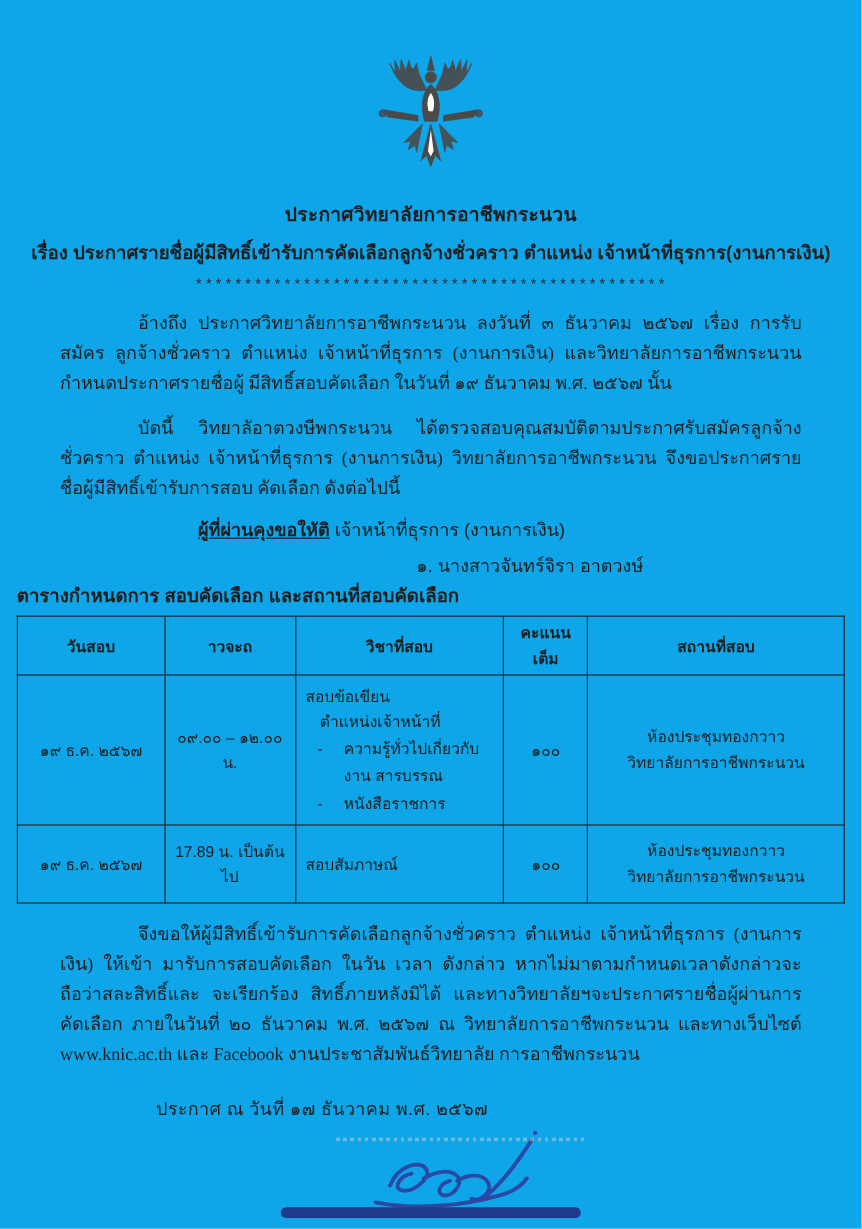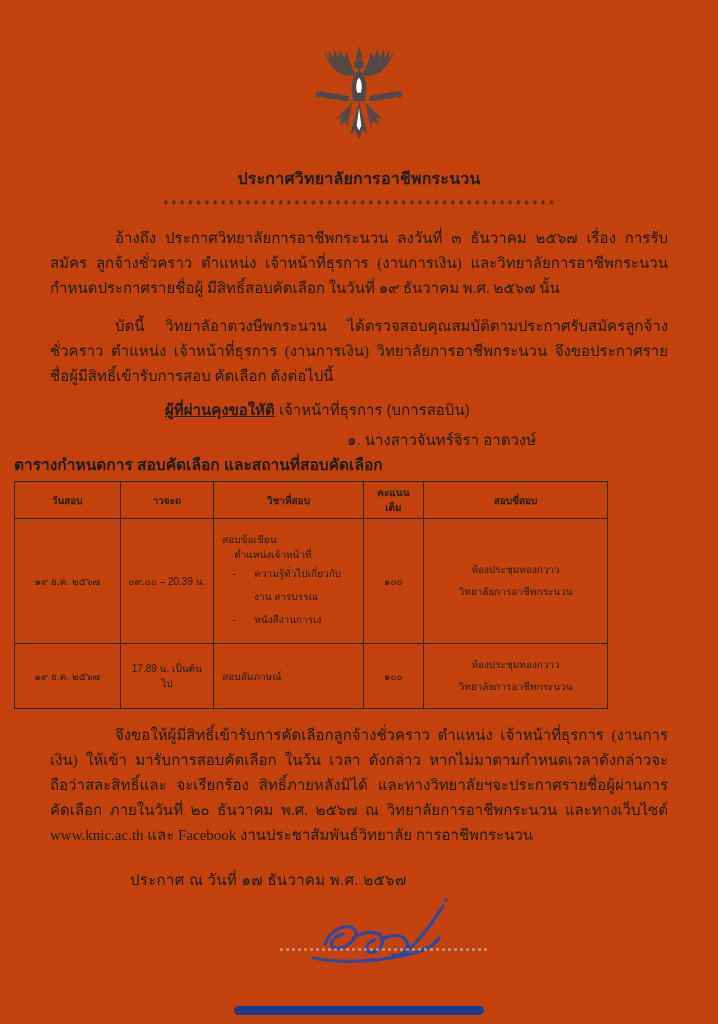--- a/index.html
+++ b/index.html
@@ -1,20 +1,20 @@
 <!DOCTYPE html>
 <html><head>
 <meta charset="utf-8">
 <style>
   html,body{margin:0;padding:0;background:#e8e8e8;}
   .page{
     position:relative;
     width:718px;height:1024px;
     margin:0 auto;
-    background:#c2410c;
+    background:#0ea5e9;
     font-family:"Liberation Sans","DejaVu Sans",sans-serif;
     color:#1e1e1e;
     overflow:hidden;
     box-sizing:border-box;
   }
   .emblem-wrap{width:130px;margin:42px auto 4px auto;text-align:center;}
   .emblem-wrap svg{display:block;margin:0 auto;}
   .title1{
     text-align:center;font-weight:bold;font-size:16px;margin-top:6px;letter-spacing:.2px;
   }
@@ -31,22 +31,22 @@
     text-indent:65px;margin-top:13px;font-family:Liberation Serif, serif;
   }
   .qualified-line{margin-top:9px;font-size:15px;padding-left:115px;}
   .qualified-underline{font-weight:bold;text-decoration:underline;}
   .candidate-line{margin-top:6px;font-size:15px;padding-left:165px;text-align:center;}
   .table-title{
     font-weight:bold;font-size:15.5px;margin:0 0 4px 0;
     margin-left:-36px; 
   }
   table.exam{
-    border-collapse:collapse;width:594px;margin-left:-36px;table-layout:fixed;
-    font-size:10px;
+    border-collapse:collapse;width:690px;margin-left:-36px;table-layout:fixed;
+    font-size:13px;
   }
   table.exam th,table.exam td{
     border:1.5px solid #2a2a2a;padding:3px 6px;vertical-align:middle;
   }
   table.exam th{font-weight:bold;height:26px;}
   td.c{text-align:center;}
   td.subject-cell{vertical-align:top;padding-top:5px;border-radius:12px;}
   tr.row1 td{height:118px;}
   tr.row2 td{height:58px;}
   .subj-l1{padding-left:2px;}
@@ -100,59 +100,60 @@
         <path d="M88,104 l-26,26 10,-2 -4,12 10,-6 2,10 z" fill-opacity=".9"></path>
         <path d="M112,104 l26,26 -10,-2 4,12 -10,-6 -2,10 z" fill-opacity=".9"></path>
 
         <path d="M100,104 l-14,52 8,-8 6,16 6,-16 8,8 z"></path>
         <path d="M100,112 l-4,30 4,8 4,-8 z" fill="#fdfdfc" stroke="none"></path>
       </g>
     </svg>
   </div>
 
   <div class="title1">ประกาศวิทยาลัยการอาชีพกระนวน</div>
+  <div class="title2">เรื่อง  ประกาศรายชื่อผู้มีสิทธิ์เข้ารับการคัดเลือกลูกจ้างชั่วคราว ตำแหน่ง เจ้าหน้าที่ธุรการ(งานการเงิน)</div>
   <div class="stars">************************************************</div>
 
   <div class="content">
     <div class="para">อ้างถึง  ประกาศวิทยาลัยการอาชีพกระนวน ลงวันที่  ๓ ธันวาคม ๒๕๖๗ เรื่อง  การรับสมัคร ลูกจ้างชั่วคราว ตำแหน่ง เจ้าหน้าที่ธุรการ (งานการเงิน) และวิทยาลัยการอาชีพกระนวน กำหนดประกาศรายชื่อผู้ มีสิทธิ์สอบคัดเลือก ในวันที่  ๑๙  ธันวาคม  พ.ศ. ๒๕๖๗ นั้น</div>
     <div class="para">บัดนี้  วิทยาลัอาตวงษีพกระนวน  ได้ตรวจสอบคุณสมบัติตามประกาศรับสมัครลูกจ้างชั่วคราว ตำแหน่ง เจ้าหน้าที่ธุรการ (งานการเงิน) วิทยาลัยการอาชีพกระนวน จึงขอประกาศรายชื่อผู้มีสิทธิ์เข้ารับการสอบ คัดเลือก ดังต่อไปนี้</div>
 
     <div class="qualified-line">
-      <span class="qualified-underline">ผู้ที่ผ่านคุงขอใหัติ</span><span>  เจ้าหน้าที่ธุรการ  (บการสอบิน)</span>
+      <span class="qualified-underline">ผู้ที่ผ่านคุงขอใหัติ</span><span>  เจ้าหน้าที่ธุรการ  (งานการเงิน)</span>
     </div>
     <div class="candidate-line">๑.  นางสาวจันทร์จิรา   อาตวงษ์</div>
 
     <div class="table-title">ตารางกำหนดการ สอบคัดเลือก และสถานที่สอบคัดเลือก</div>
 
     <table class="exam">
       <colgroup>
         <col style="width:17.8%">
           <col style="width:15.8%">
           <col style="width:25.2%">
           <col style="width:10.2%">
           <col style="width:31%">
       </colgroup>
       <thead>
         <tr>
           <th>วันสอบ</th>
           <th>าวจะถ</th>
           <th>วิชาที่สอบ</th>
           <th>คะแนนเต็ม</th>
-          <th>สอบขี่สอบ</th>
+          <th>สถานที่สอบ</th>
         </tr>
       </thead>
       <tbody>
         <tr class="row1">
           <td class="c">๑๙  ธ.ค.  ๒๕๖๗</td>
-          <td class="c">๐๙.๐๐ – 20.39 น.</td>
+          <td class="c">๐๙.๐๐ – ๑๒.๐๐ น.</td>
           <td class="subject-cell">
             <div class="subj-l1">สอบข้อเขียน</div>
             <div class="subj-l2">ตำแหน่งเจ้าหน้าที่</div>
             <div class="subj-bullet">ความรู้ทั่วไปเกี่ยวกับงาน สารบรรณ</div>
-            <div class="subj-bullet">หนังสืงานการเง</div>
+            <div class="subj-bullet">หนังสือราชการ</div>
           </td>
           <td class="c">๑๐๐</td>
           <td>
             <div class="loc-line">ห้องประชุมทองกวาว</div>
             <div class="loc-line">วิทยาลัยการอาชีพกระนวน</div>
           </td>
         </tr>
         <tr class="row2">
           <td class="c">๑๙  ธ.ค.  ๒๕๖๗</td>
           <td class="c">17.89 น.  เป็นต้นไป</td>

